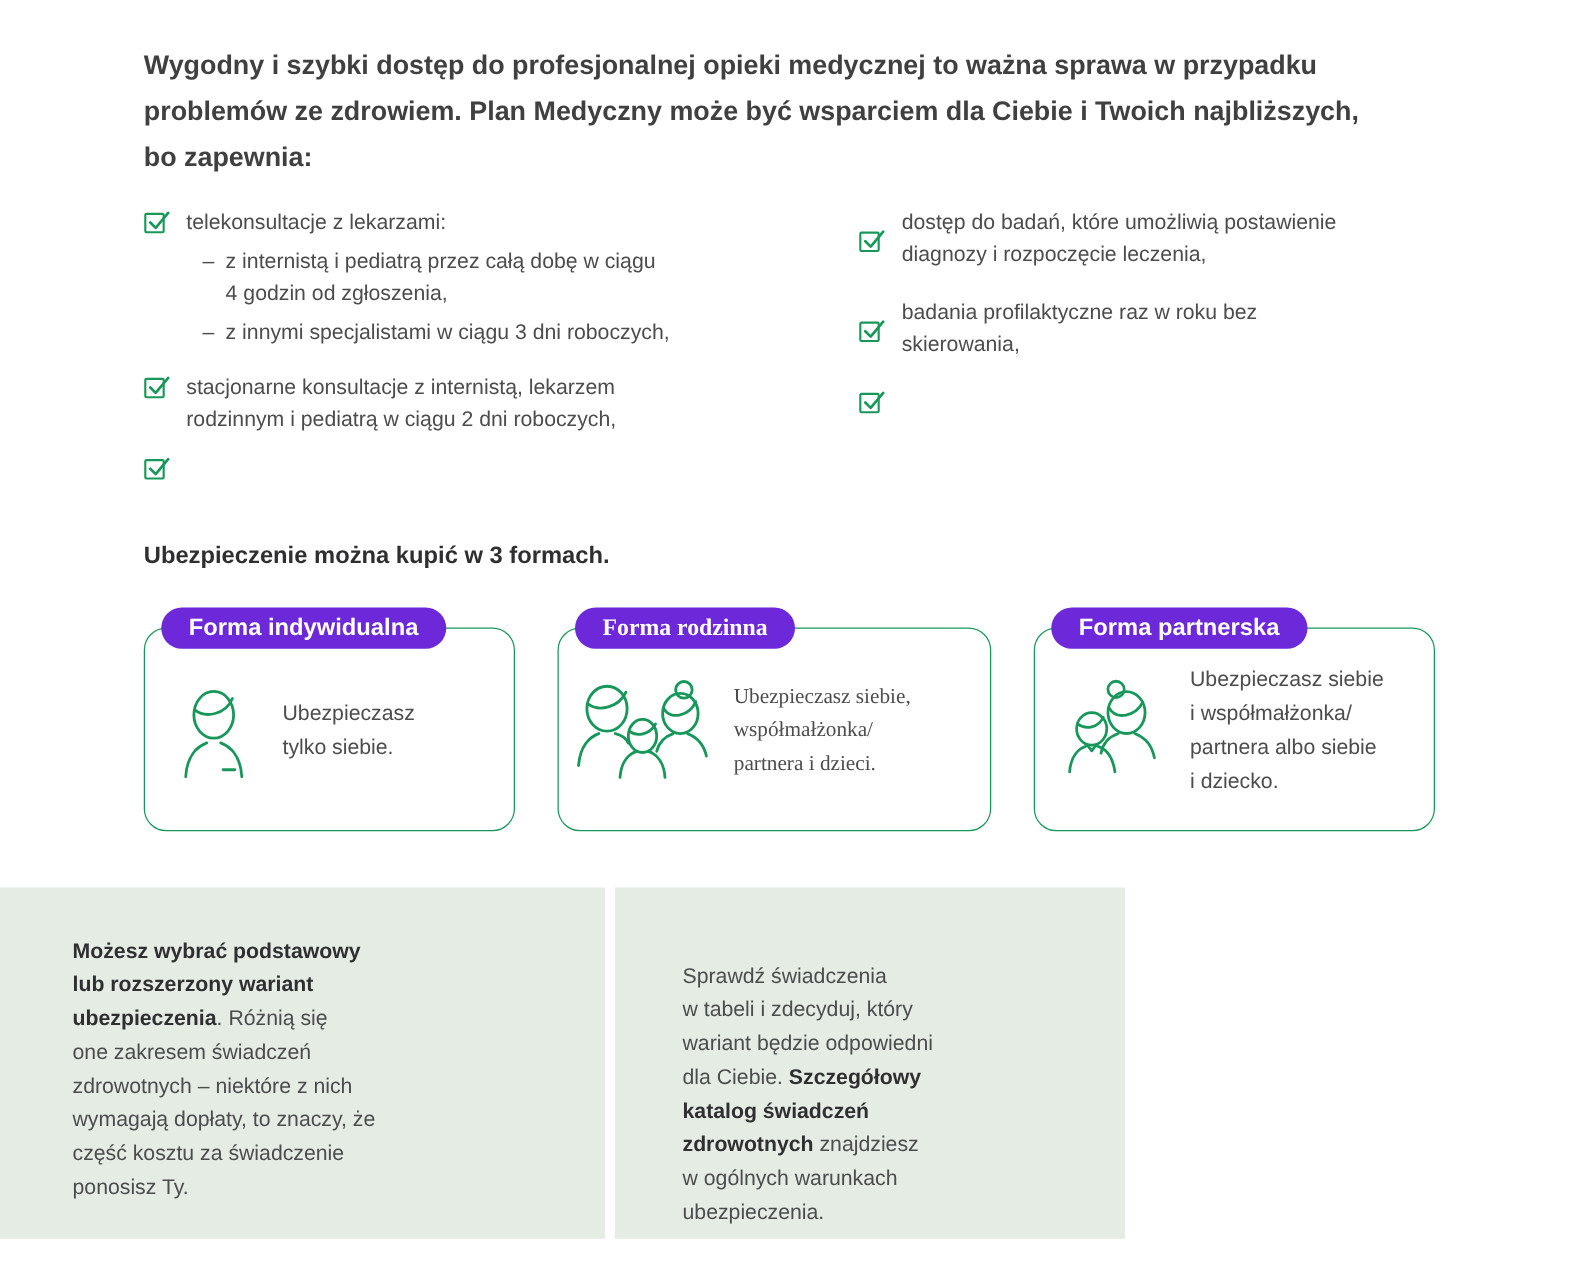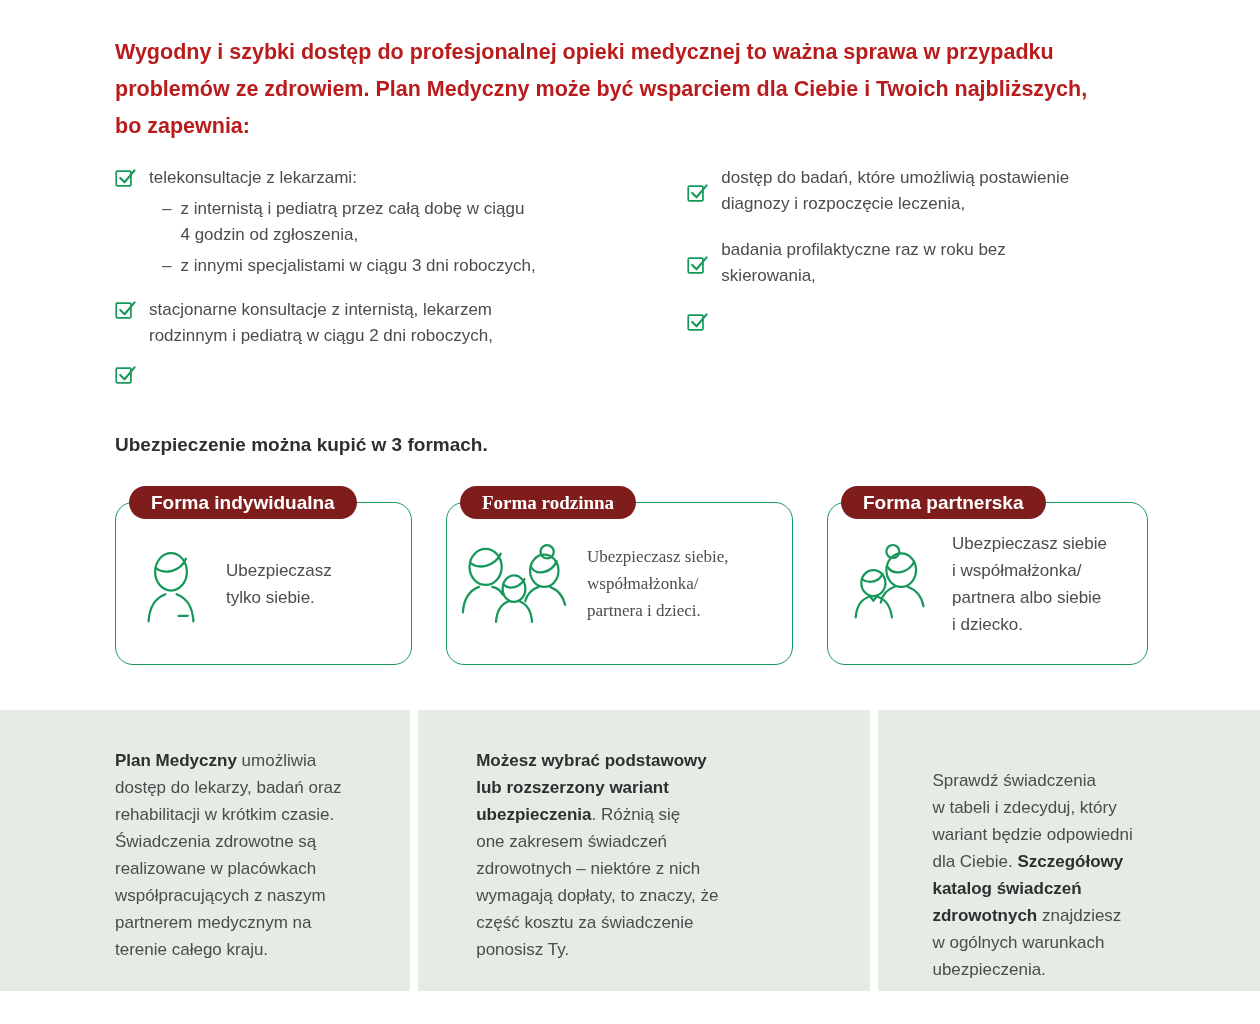--- a/index.html
+++ b/index.html
@@ -11,21 +11,21 @@
     overflow: hidden;
     color: #4c4c4e;
   }
   .content { padding: 34px 0 0 115px; width: 1045px; }
 
   .intro {
     margin: 0 0 20px 0;
     font-size: 21.5px;
     font-weight: bold;
     line-height: 37px;
-    color: #b91c1c;
+    color: #404040;
     white-space: pre-line;
   }
 
   .benefits { display: flex; gap: 45px; margin-top: 14px; }
   .col-left { width: 530px; }
   .col-right { width: 475px; }
 
   .bullet {
     display: flex;
     align-items: flex-start;
@@ -58,21 +58,21 @@
     border-radius: 18px;
     box-sizing: border-box;
     background: #ffffff;
   }
   .card-0 { width: 297px; }
   .card-1 { width: 347px; font-family: Liberation Serif, serif; }
   .card-2 { width: 321px; }
   .pill {
     position: absolute;
     top: -17px; left: 13px;
-    background: #7f1d1d;
+    background: #6d28d9;
     color: #ffffff;
     font-size: 19px;
     font-weight: bold;
     line-height: 33px;
     padding: 0 22px;
     border-radius: 17px;
     white-space: nowrap;
   }
   .card-body {
     display: flex;
@@ -270,30 +270,20 @@
 i współmałżonka/
 partnera albo siebie
 i dziecko.</div>
       </div>
     </div>
 
   </div>
 </div>
 
 <div class="info-band">
-  <div class="panel panel-0">
-    <p class="ptext"><span class="seg-bold">Plan Medyczny</span><span> umożliwia
-dostęp do lekarzy, badań oraz
-rehabilitacji w krótkim czasie.
-Świadczenia zdrowotne są
-realizowane w placówkach
-współpracujących z naszym
-partnerem medycznym na
-terenie całego kraju.</span></p>
-  </div>
   <div class="panel panel-1">
     <p class="ptext"><span class="seg-bold">Możesz wybrać podstawowy
 lub rozszerzony wariant
 ubezpieczenia</span><span>. Różnią się
 one zakresem świadczeń
 zdrowotnych – niektóre z nich
 wymagają dopłaty, to znaczy, że
 część kosztu za świadczenie
 ponosisz Ty.</span></p>
   </div>

